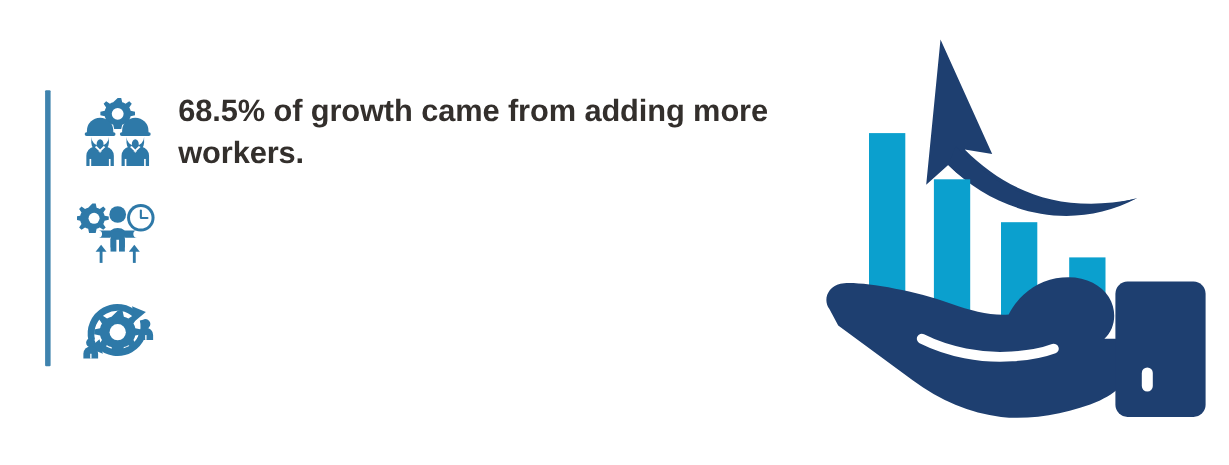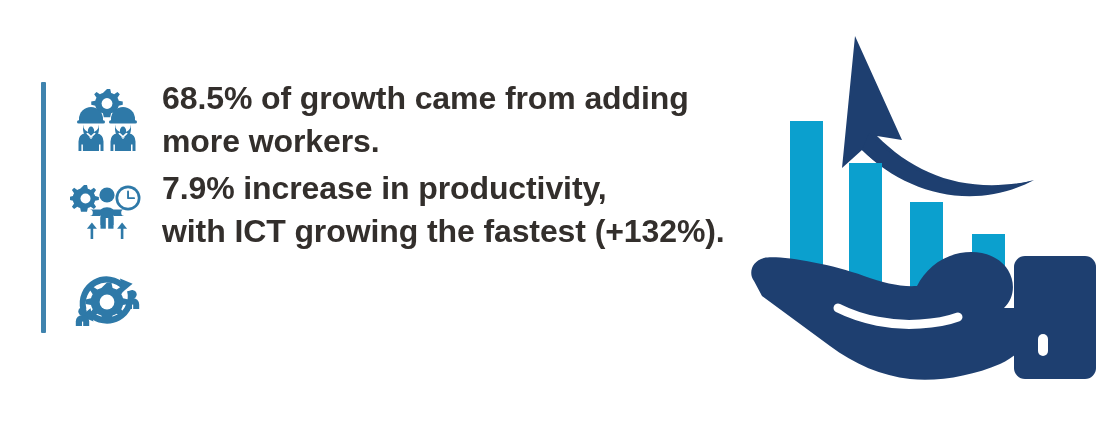--- a/index.html
+++ b/index.html
@@ -53,21 +53,21 @@
   .stat-row.tall { height: 96px; }
   .stat-icon {
     width: 74px;
     height: 70px;
     flex: 0 0 74px;
     display: flex;
     align-items: center;
     justify-content: center;
   }
   .stat-text {
-    font-size: 32px;
+    font-size: 28px;
     font-weight: bold;
     color: #332F2C;
     line-height: 1.34;
     letter-spacing: -0.1px;
     white-space: pre-line;
   }
 
   
   .illustration {
     position: absolute;
@@ -150,22 +150,20 @@
               <rect x="30.5" y="40.2" width="5.3" height="11.5"></rect>
               <rect x="38.2" y="40.2" width="5.3" height="11.5"></rect>
 
               <rect x="20.6" y="50" width="2.6" height="12"></rect>
               <path d="M21.9 45.6 l5.0 6.2 -10.0 0 z"></path>
               <rect x="50.8" y="50" width="2.6" height="12"></rect>
               <path d="M52.1 45.6 l5.0 6.2 -10.0 0 z"></path>
             </g>
           </svg>
         </div>
-        <div class="stat-text">7.9% increase in productivity,
-with ICT growing the fastest (+132%).</div>
       </div>
 
       <div class="stat-row">
         <div class="stat-icon">
           <svg width="74" height="68" viewBox="0 0 74 68" aria-hidden="true">
             <g fill="#2E79A8">
 
               <path d="M10.5 44 a27 27 0 0 1 45.5 -25.5 l-4.2 4.4 a21 21 0 0 0 -35.4 19.8 z"></path>
               <path d="M50.0 12.5 l12.6 5.2 -9.6 8.0 z"></path>
 

